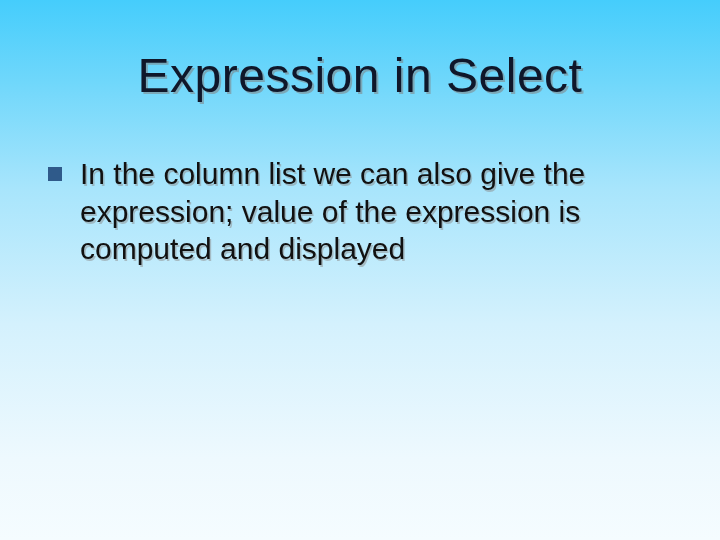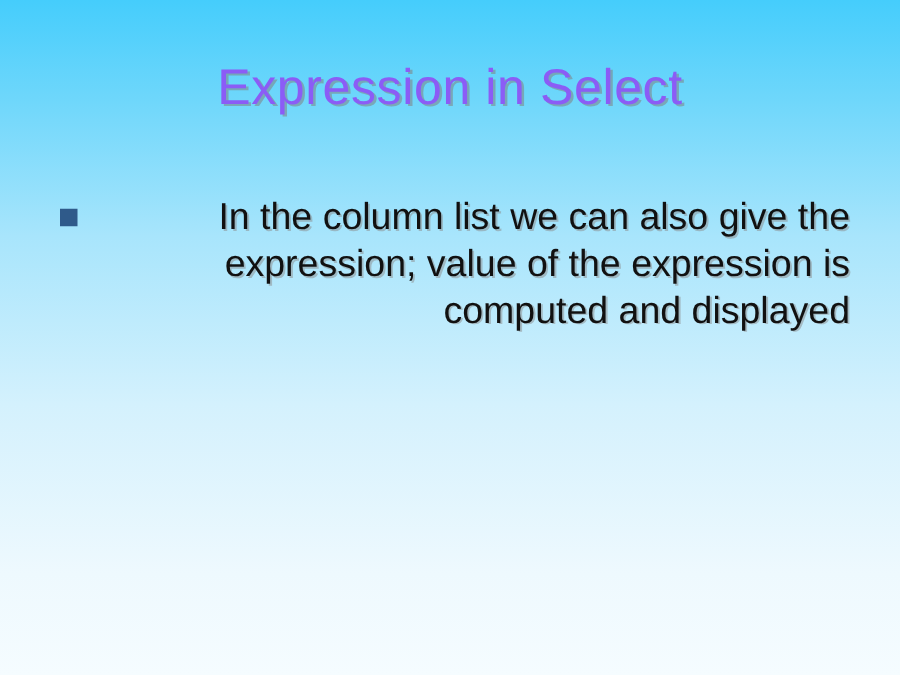--- a/index.html
+++ b/index.html
@@ -1,30 +1,30 @@
 <!DOCTYPE html>
 <html><head>
 <meta charset="utf-8">
 <style>
-  * { margin: 0; padding: 0; box-sizing: border-box; text-align: right; }
+  * { margin: 0; padding: 0; box-sizing: border-box; }
   html, body { width: 720px; height: 540px; overflow: hidden; }
   body {
     background: linear-gradient(to bottom, #45cdfc 0%, #6fd7fb 15%, #a8e5fc 35%, #d4f1fd 60%, #eef9fe 85%, #f5fcff 100%);
     font-family: Tahoma, Verdana, Segoe, sans-serif;
     position: relative;
   }
   .title {
     position: absolute;
     top: 48px;
     left: 0;
     width: 100%;
     text-align: center;
-    font-size: 40px;
+    font-size: 48px;
     font-weight: 400;
-    color: #8b5cf6;
+    color: #0f172a;
     text-shadow: 2px 2px 0 rgba(130,130,130,0.55);
     letter-spacing: 0.5px;
   }
   .content {
     position: absolute;
     top: 155px;
     left: 48px;
     right: 40px;
   }
   .bullet-row {

